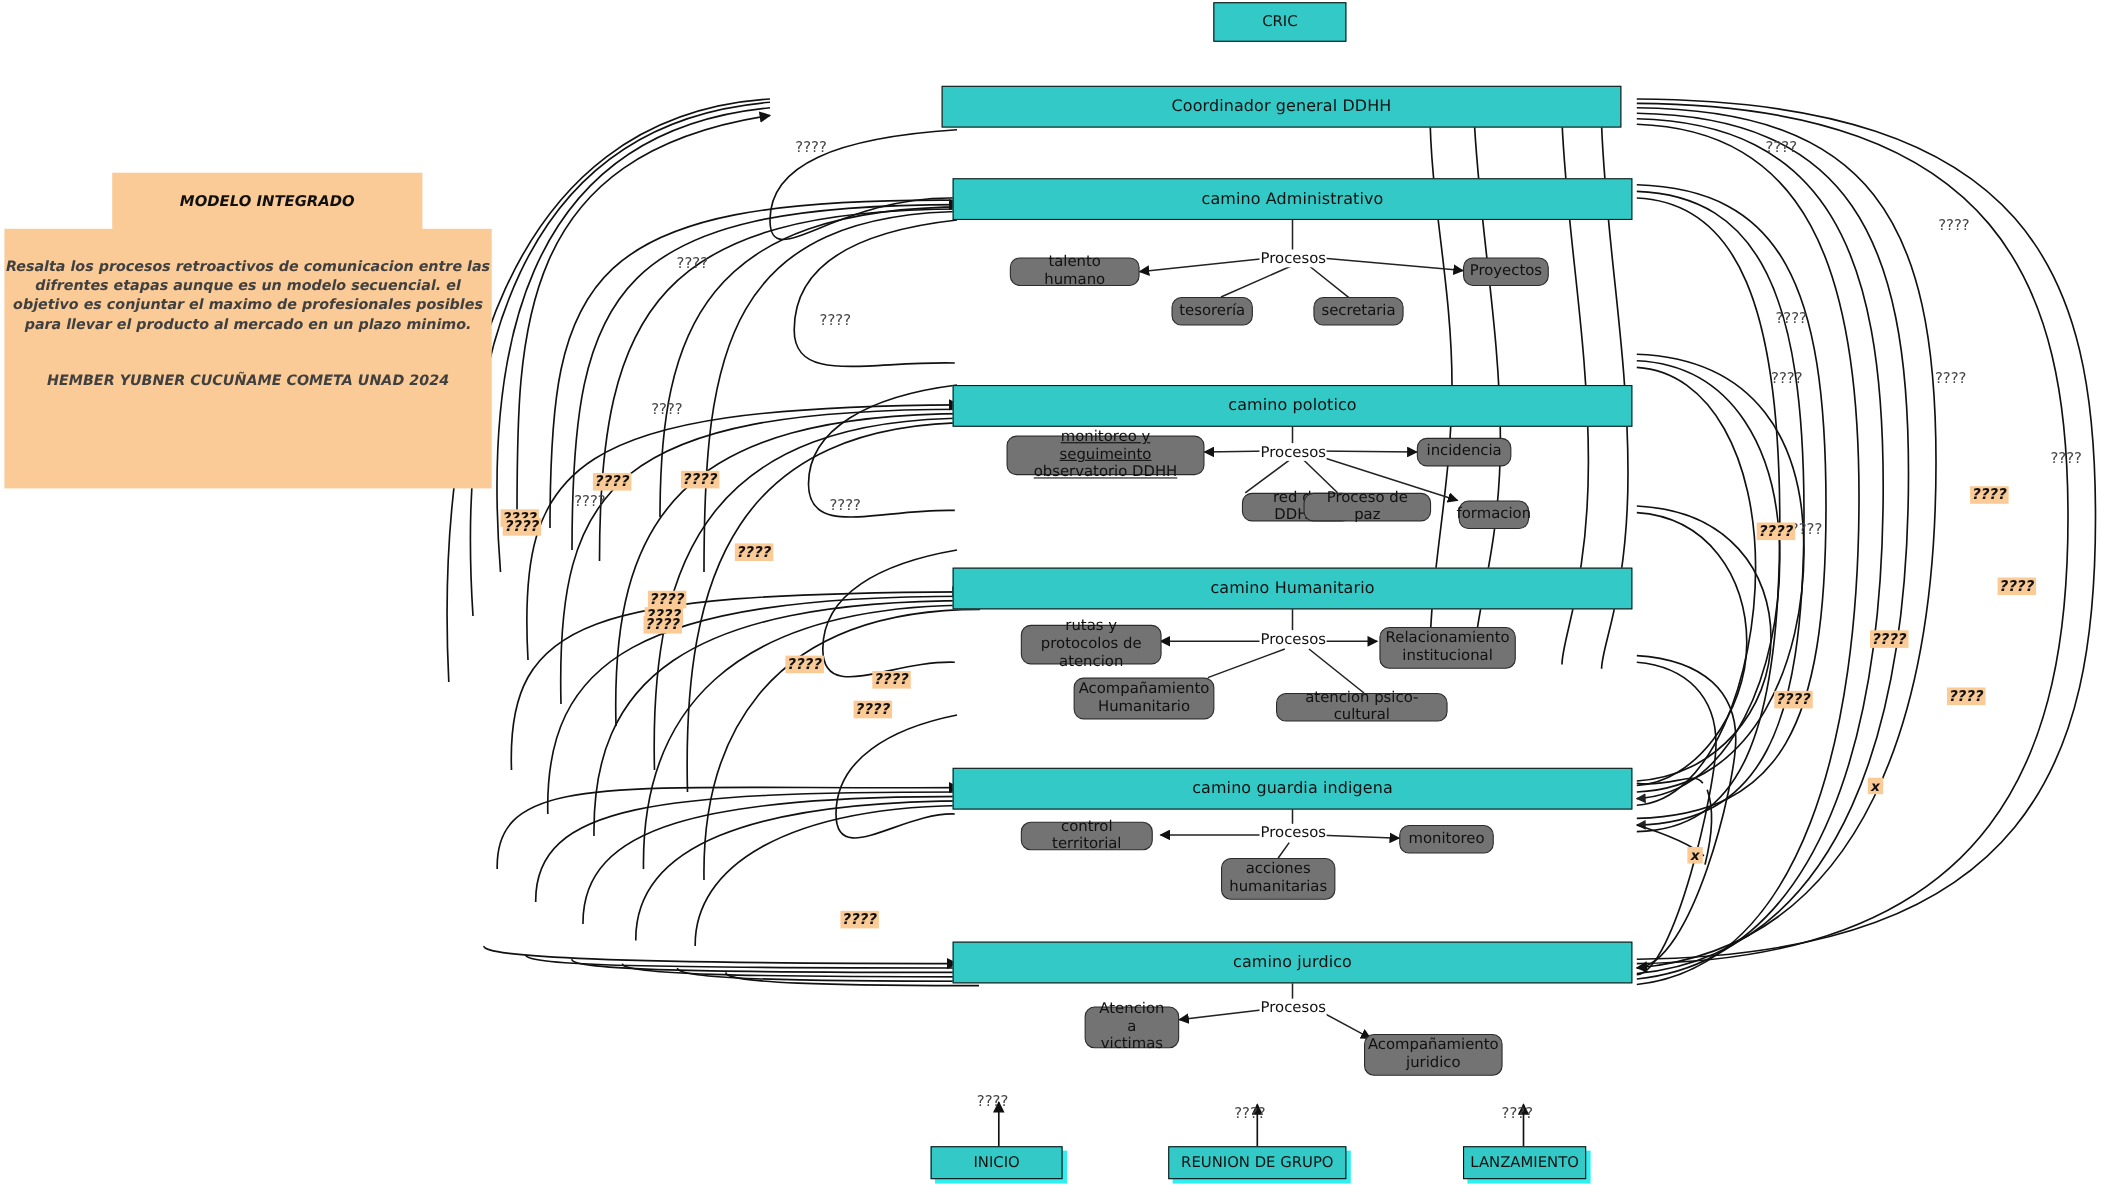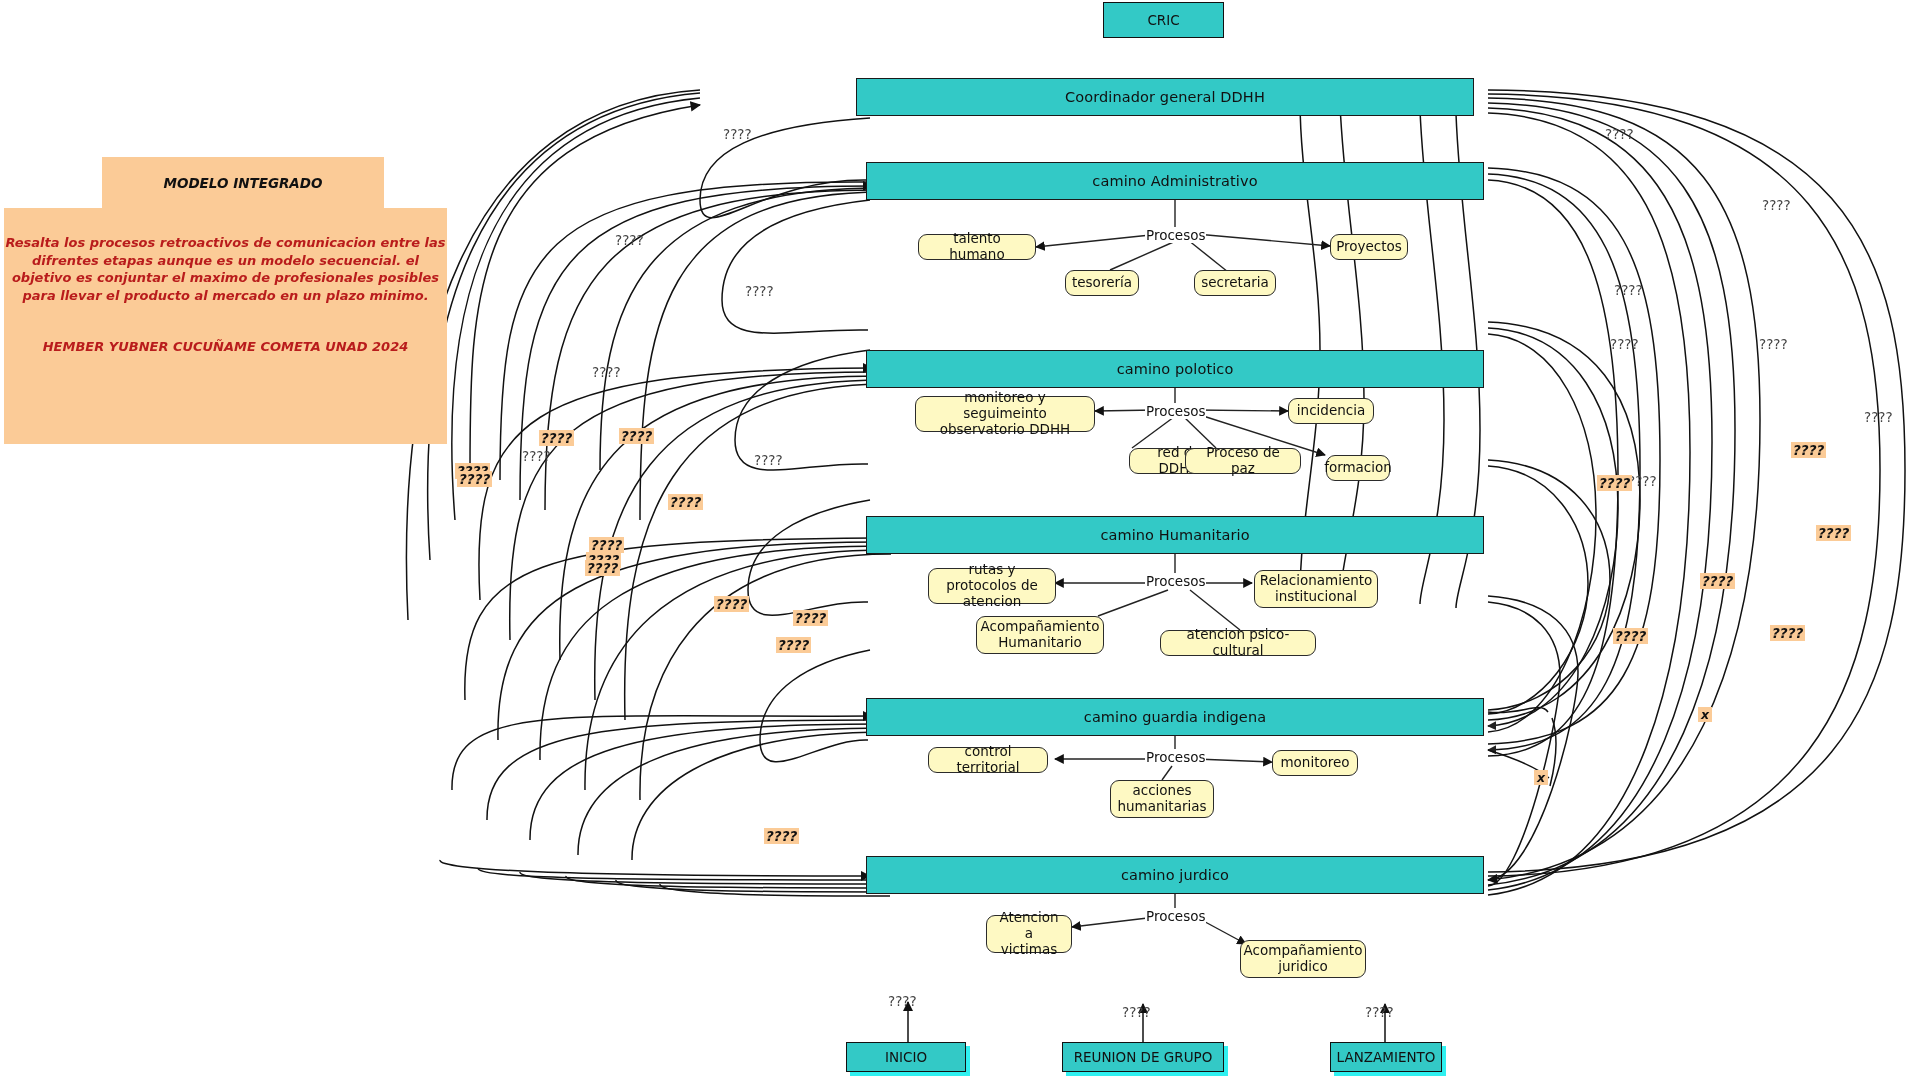--- a/index.html
+++ b/index.html
@@ -9,38 +9,38 @@
 
   
   .lane{position:absolute;background:#33c9c6;border:1.5px solid #1a1a1a;
         display:flex;align-items:center;justify-content:center;
         font-size:14.5px;color:#111;letter-spacing:.1px;}
   .smallnode{position:absolute;background:#33c9c6;border:1.5px solid #111;
         display:flex;align-items:center;justify-content:center;font-size:13.5px;color:#111;}
   .smallnode.cyanglow{box-shadow:4px 4px 0 #2ff0f0;}
 
   
-  .bub{position:absolute;background:#fef9c3;border:1.4px solid #2b2b2b;border-radius:9px;
+  .bub{position:absolute;background:#737373;border:1.4px solid #2b2b2b;border-radius:9px;
        display:flex;align-items:center;justify-content:center;text-align:center;
        font-size:13.5px;color:#111;line-height:1.18;padding:3px 8px;box-sizing:border-box;}
 
   
   .hub{position:absolute;font-size:13.5px;color:#111;background:#fff;padding:0 1px;white-space:nowrap;}
 
   
   .q{position:absolute;font-size:13.5px;color:#444;white-space:nowrap;}
   .qh{position:absolute;font-size:13.5px;color:#111;background:#fbcb97;
       font-weight:bold;font-style:italic;white-space:nowrap;padding:0 2px;}
   .xh{position:absolute;font-size:12.5px;color:#111;background:#fbcb97;
       font-weight:bold;font-style:italic;white-space:nowrap;padding:0 3px;}
 
   
   .note-head{position:absolute;background:#fbcb97;display:flex;align-items:center;
              justify-content:center;font-weight:bold;font-style:italic;font-size:13.5px;color:#111;margin-left:14px;}
-  .note-body{position:absolute;background:#fbcb97;color:#b91c1c;text-align:center;
+  .note-body{position:absolute;background:#fbcb97;color:#404040;text-align:center;
              font-weight:bold;font-style:italic;font-size:13px;line-height:1.35;
              padding-top:26px;box-sizing:border-box;}
   .note-body .sig{display:block;margin-top:34px;}
 </style>
 </head>
 <body>
 
 <div id="stage">
 
   <svg id="wires" viewBox="0 0 1930 1078">
@@ -183,21 +183,21 @@
   <div class="hub" style="left:1145px;top:227px;">Procesos</div>
   <div class="bub" style="left:918px;top:234px;width:118px;height:26px;">talento humano</div>
   <div class="bub" style="left:1065px;top:270px;width:74px;height:26px;">tesorería</div>
   <div class="bub" style="left:1194px;top:270px;width:82px;height:26px;">secretaria</div>
   <div class="bub" style="left:1330px;top:234px;width:78px;height:26px;">Proyectos</div>
 
   <div class="lane" style="left:866px;top:350px;width:616px;height:36px;">
     <span>camino polotico</span>
   </div>
   <div class="hub" style="left:1145px;top:403px;">Procesos</div>
-  <div class="bub" style="left:915px;top:396px;width:180px;height:36px;">monitoreo y seguimeinto observatorio DDHH</div>
+  <div class="bub" style="left:915px;top:396px;width:180px;height:36px;text-decoration:underline;">monitoreo y seguimeinto observatorio DDHH</div>
   <div class="bub" style="left:1129px;top:448px;width:100px;height:26px;">red de DDHH</div>
   <div class="bub" style="left:1185px;top:448px;width:116px;height:26px;text-align:center;">Proceso de paz</div>
   <div class="bub" style="left:1288px;top:398px;width:86px;height:26px;">incidencia</div>
   <div class="bub" style="left:1326px;top:455px;width:64px;height:26px;">formacion</div>
 
   <div class="lane" style="left:866px;top:516px;width:616px;height:36px;">
     <span>camino Humanitario</span>
   </div>
   <div class="hub" style="left:1145px;top:573px;">Procesos</div>
   <div class="bub" style="left:928px;top:568px;width:128px;height:36px;">rutas y protocolos de atencion</div>

